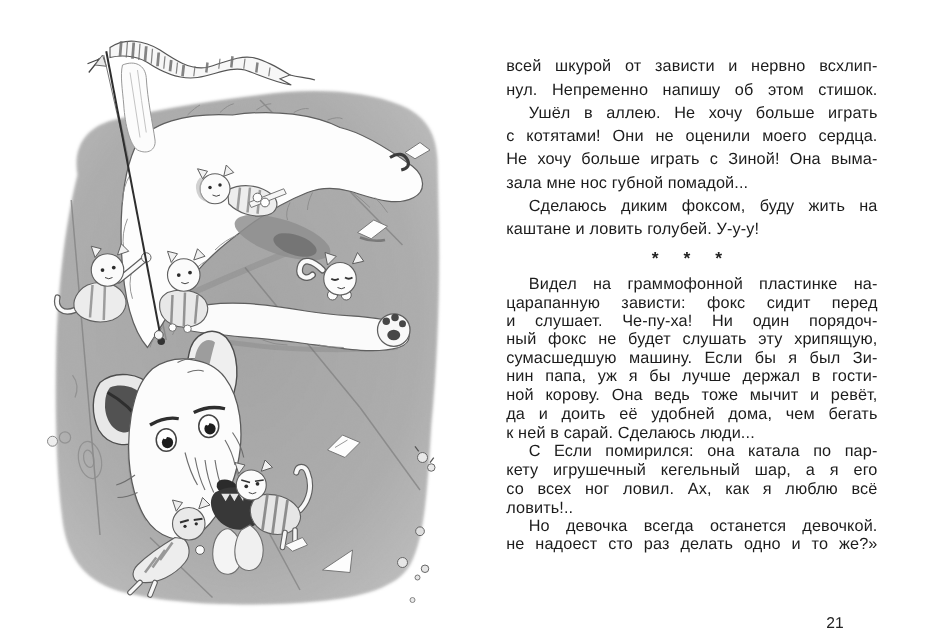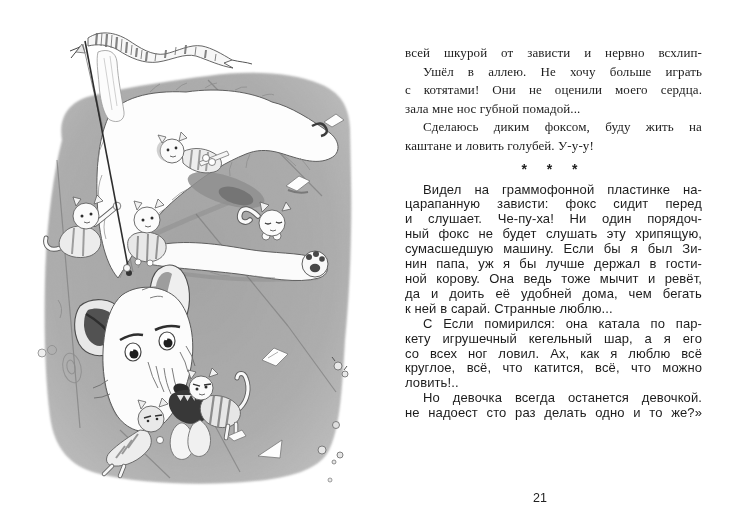--- a/index.html
+++ b/index.html
@@ -13,32 +13,32 @@
   .illo{position:absolute;left:0;top:0;width:400px;height:514px;}
   
   .text-col{
     position:absolute;left:405px;top:44px;width:297px;
     font-size:13px;letter-spacing:.1px;
   }
   .tl{
     text-align:justify;text-align-last:justify;
     white-space:nowrap;overflow:visible;
   }
-  .tl.s1{line-height:18.6px;font-family:Liberation Serif, serif;}
+  .tl.s1{line-height:18.6px;}
   .tl.s2{line-height:14.9px;}
   .tl.ind{text-indent:18px;}
   .tl.end{text-align-last:left;}
   .stars-row{
     text-align:center;font-weight:bold;font-size:14px;
     letter-spacing:8px;line-height:16px;
     margin:5px 0 6px 0;color:#222;
   }
   .page-num{
     position:absolute;left:405px;top:491px;width:270px;
-    text-align:center;font-size:12.5px;color:#222;
+    text-align:right;font-size:12.5px;color:#222;
   }
 </style>
 </head>
 <body>
 
 <svg class="illo" viewBox="0 0 400 514" role="img" aria-label="Black-and-white pencil illustration: a large shaggy fox terrier lies sprawled on his back on a wooden floor while six kittens climb over him and play near his muzzle; one kitten has planted a tall thin pole with a striped pennant flag, and scraps of torn paper are scattered across the floor.">
   <defs>
     <radialGradient id="floorGrad" cx="48%" cy="45%" r="75%">
       <stop offset="0%" stop-color="#a4a4a4"></stop>
       <stop offset="62%" stop-color="#adadad"></stop>
@@ -331,36 +331,37 @@
     <circle cx="336" cy="425" r="3.5" fill="#dedede" stroke="#666" stroke-width="0.8"></circle>
     <circle cx="322" cy="450" r="4" fill="#e6e6e6" stroke="#666" stroke-width="0.8"></circle>
     <circle cx="340" cy="455" r="3" fill="#e6e6e6" stroke="#666" stroke-width="0.8"></circle>
     <circle cx="334" cy="462" r="2" fill="#e6e6e6" stroke="#666" stroke-width="0.7"></circle>
     <circle cx="330" cy="480" r="2" fill="#eaeaea" stroke="#777" stroke-width="0.7"></circle>
   </g>
 </svg>
 
 <div class="text-col">
     <div class="tl s1">всей шкурой от зависти и нервно всхлип-</div>
+    <div class="tl s1">нул. Непременно напишу об этом стишок.</div>
     <div class="tl s1 ind">Ушёл в аллею. Не хочу больше играть</div>
     <div class="tl s1">с котятами! Они не оценили моего сердца.</div>
+    <div class="tl s1">Не хочу больше играть с Зиной! Она выма-</div>
     <div class="tl s1 end">зала мне нос губной помадой...</div>
     <div class="tl s1 ind">Сделаюсь диким фоксом, буду жить на</div>
     <div class="tl s1 end">каштане и ловить голубей. У-у-у!</div>
     <div class="stars-row">* * *</div>
     <div class="tl s2 ind">Видел на граммофонной пластинке на-</div>
     <div class="tl s2">царапанную зависти: фокс сидит перед</div>
     <div class="tl s2">и слушает. Че-пу-ха! Ни один порядоч-</div>
     <div class="tl s2">ный фокс не будет слушать эту хрипящую,</div>
     <div class="tl s2">сумасшедшую машину. Если бы я был Зи-</div>
     <div class="tl s2">нин папа, уж я бы лучше держал в гости-</div>
     <div class="tl s2">ной корову. Она ведь тоже мычит и ревёт,</div>
     <div class="tl s2">да и доить её удобней дома, чем бегать</div>
-    <div class="tl s2 end">к ней в сарай. Странные люблю...</div>
+    <div class="tl s2 end">к ней в сарай. Сделаюсь люди...</div>
     <div class="tl s2 ind">С Если помирился: она катала по пар-</div>
     <div class="tl s2">кету игрушечный кегельный шар, а я его</div>
     <div class="tl s2">со всех ног ловил. Ах, как я люблю всё</div>
-    <div class="tl s2">круглое, всё, что катится, всё, что можно</div>
     <div class="tl s2 end">ловить!..</div>
     <div class="tl s2 ind">Но девочка всегда останется девочкой.</div>
     <div class="tl s2">не надоест сто раз делать одно и то же?»</div>
   </div>
 <div class="page-num">21</div>
 
 </body></html>

